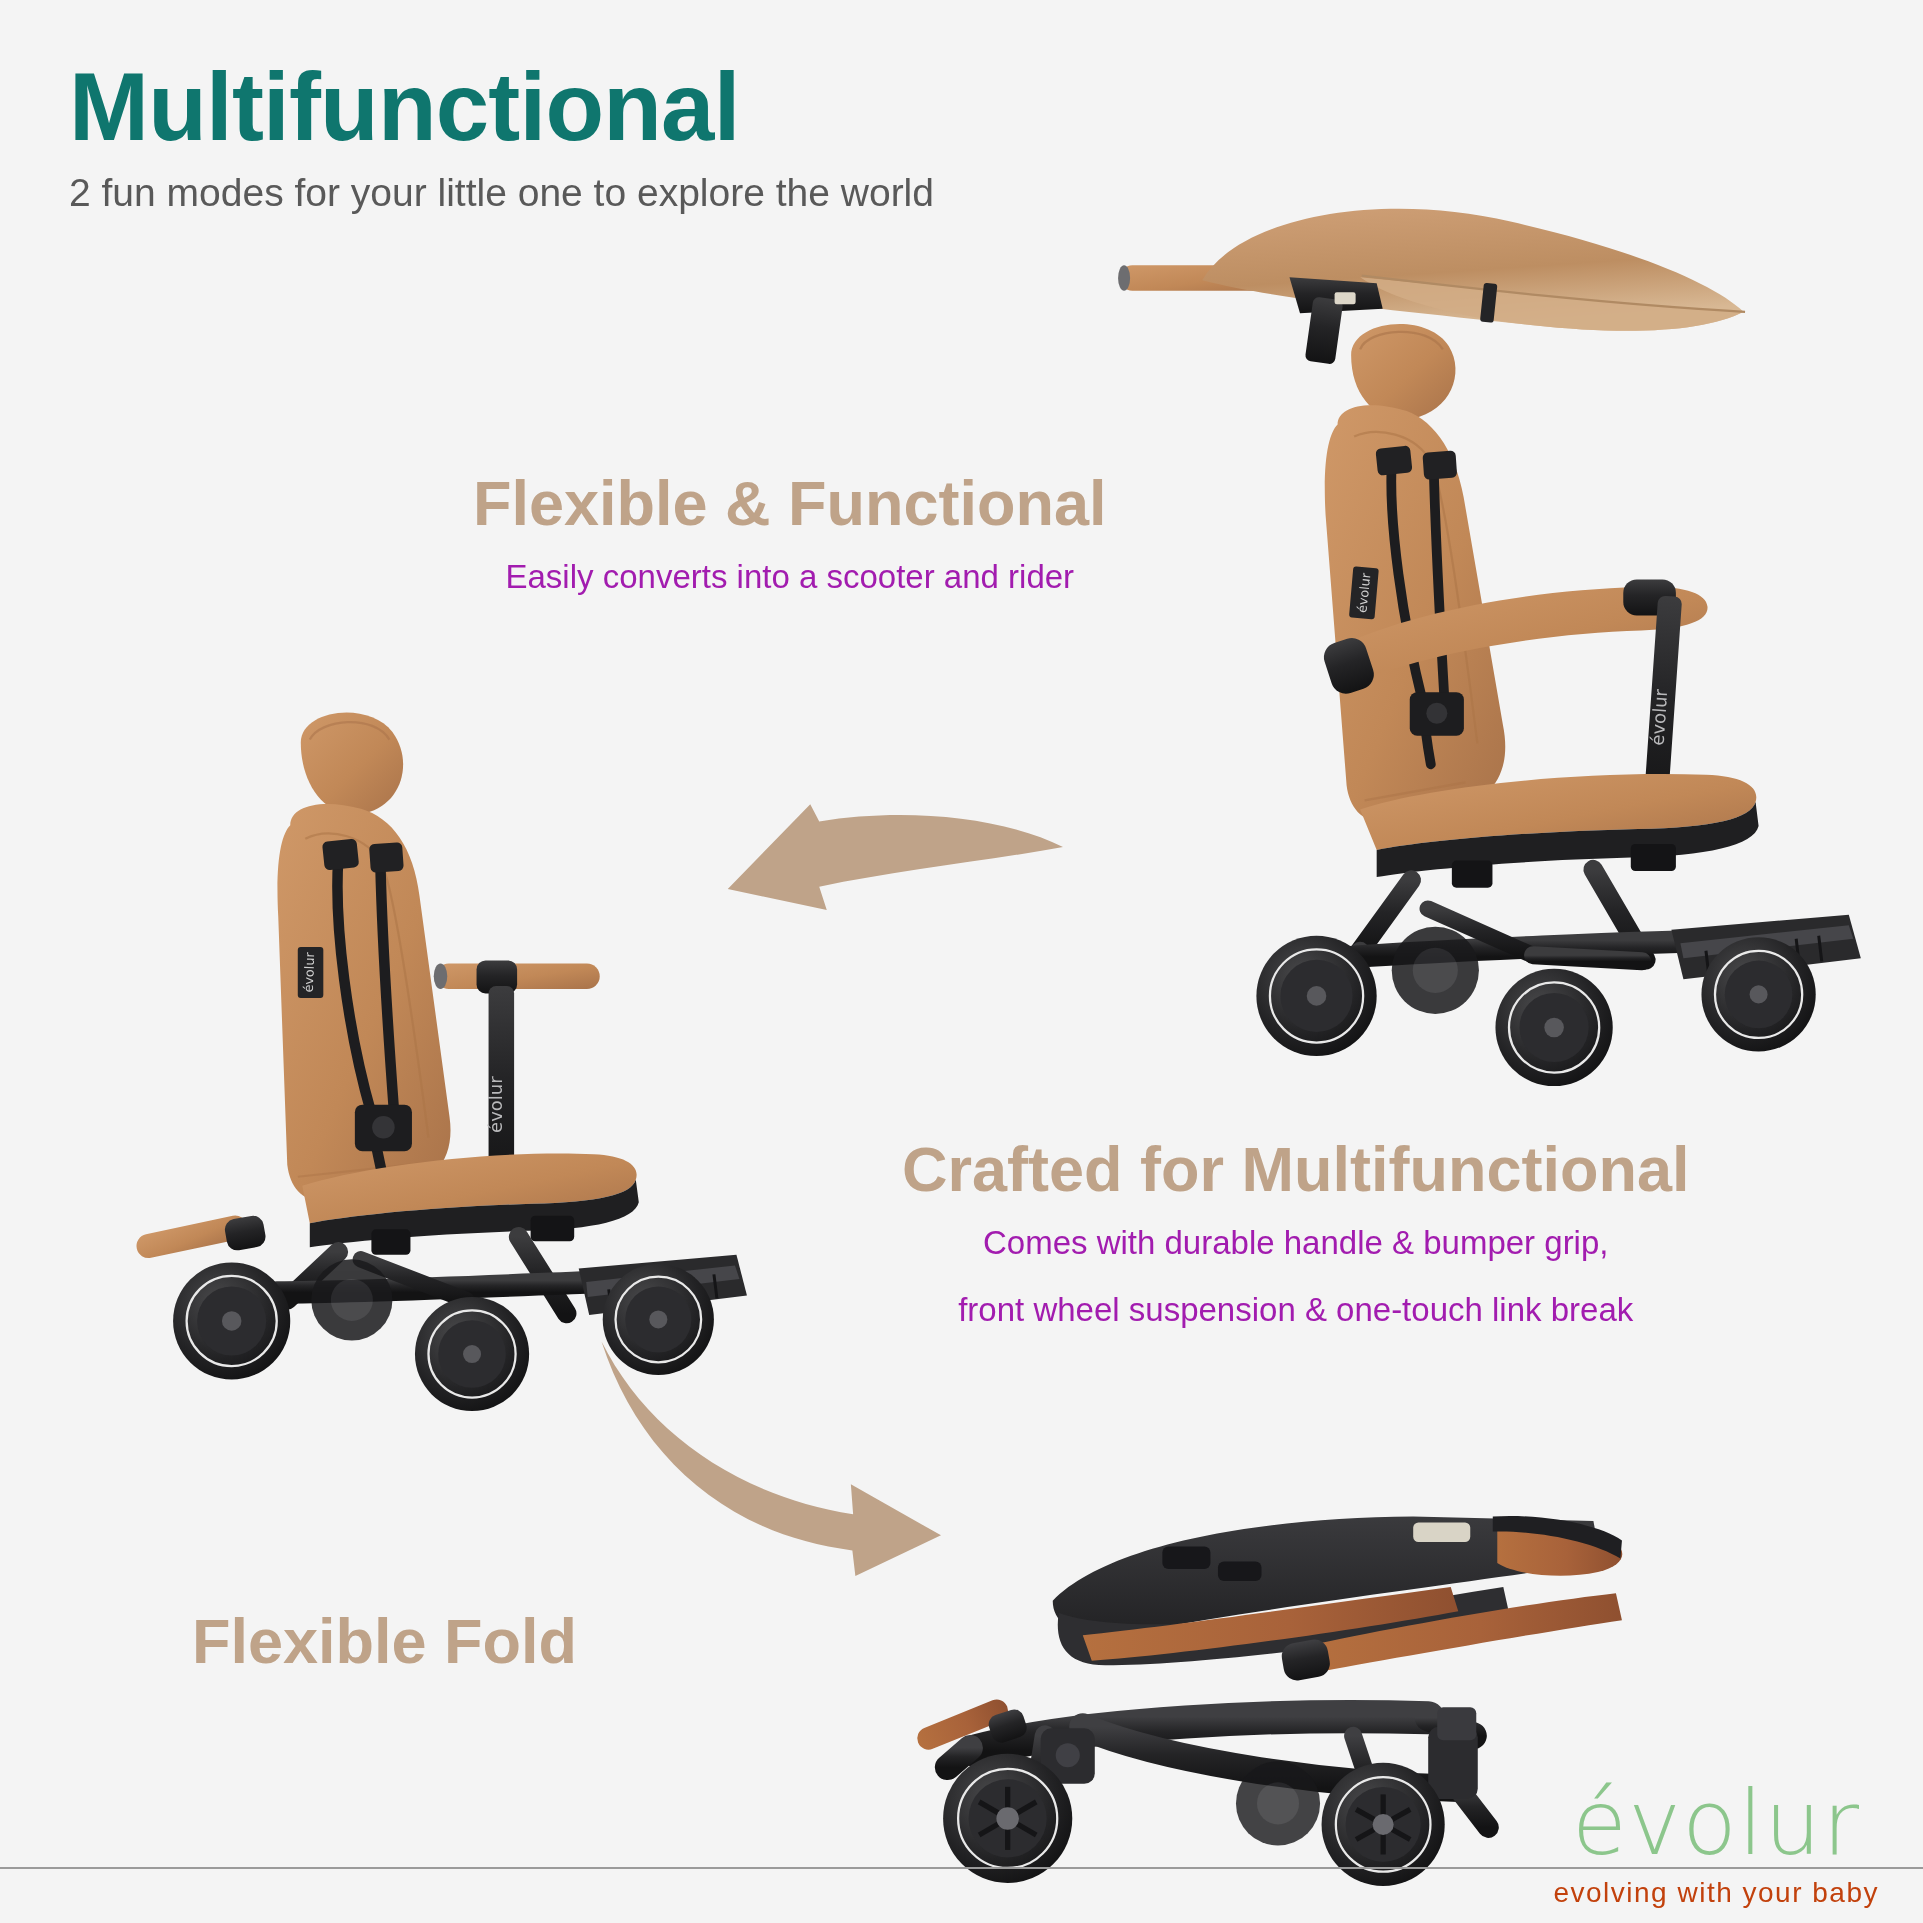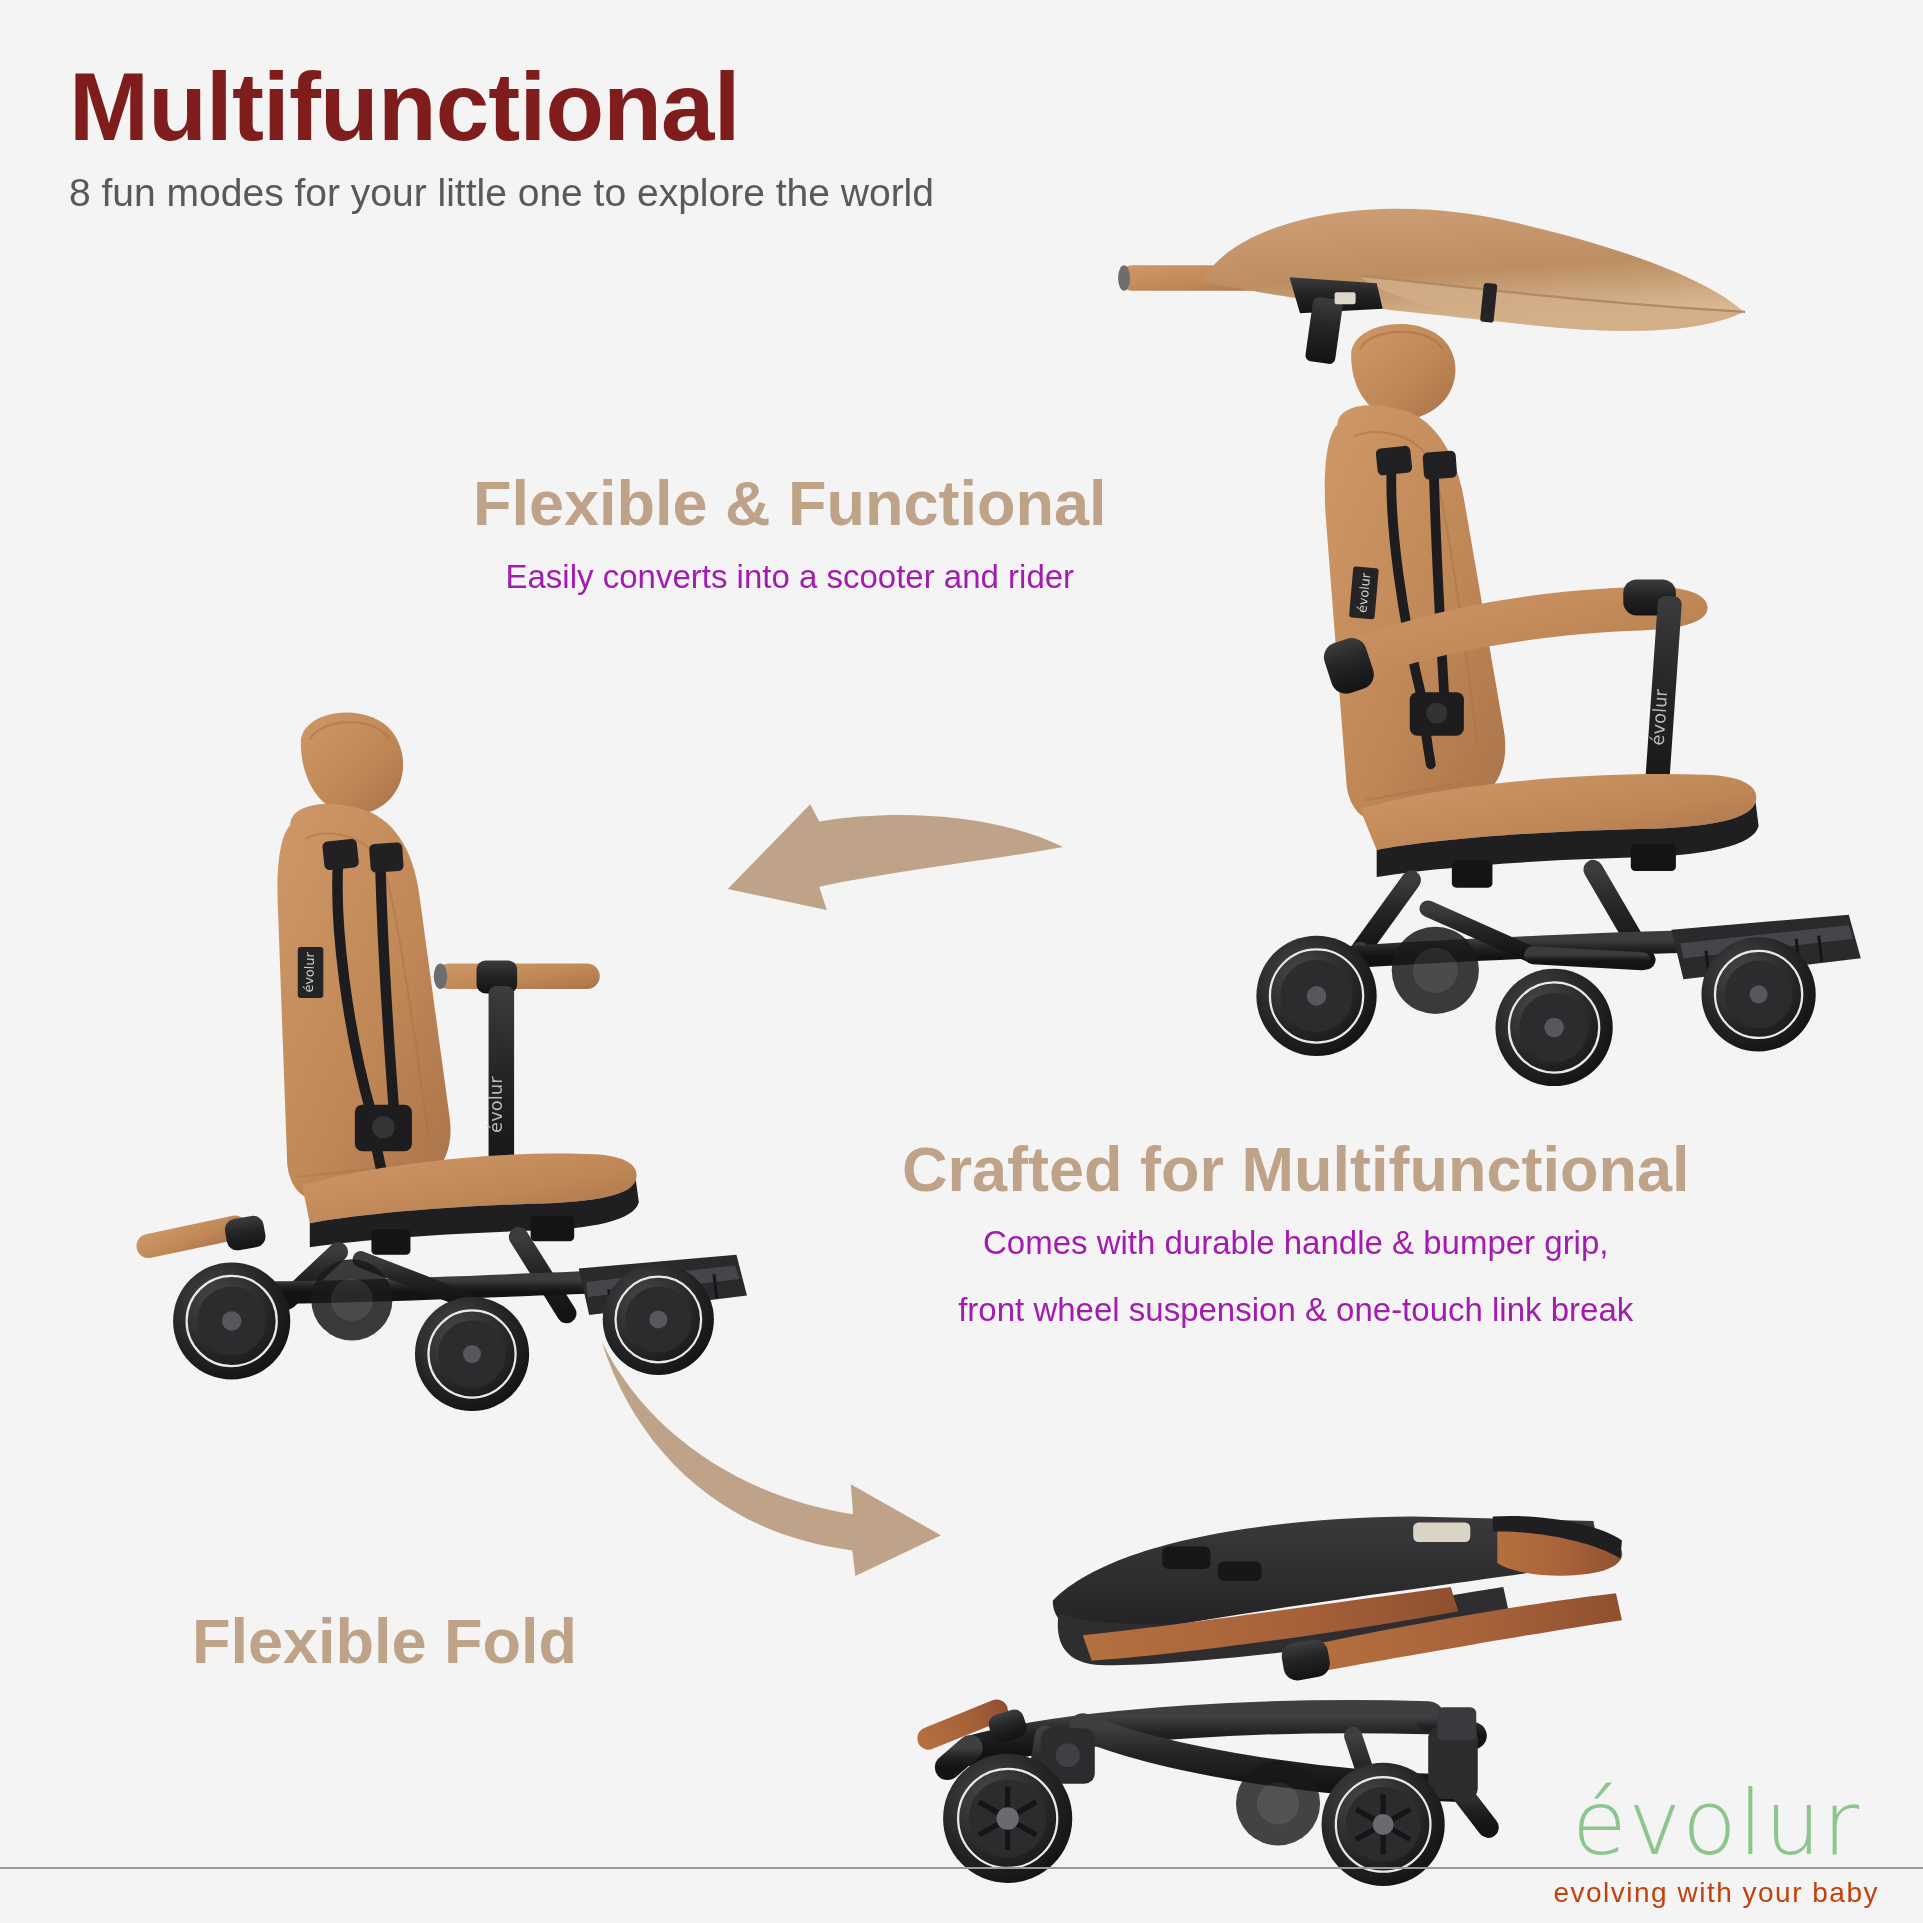--- a/index.html
+++ b/index.html
@@ -8,21 +8,21 @@
     background:#f4f4f4;
     font-family:"Liberation Sans", sans-serif;
     overflow:hidden;
     position:relative;
   }
   .stage{position:absolute;inset:0;}
 
   
   .hdr{position:absolute;}
   .title-main{
-    font-size:96px;font-weight:700;color:#7f1d1d;
+    font-size:96px;font-weight:700;color:#0f766e;
     letter-spacing:-0.8px;line-height:1.0;white-space:nowrap;
   }
   .title-sub{
     font-size:39px;font-weight:400;color:#595959;
     line-height:1.25;white-space:nowrap;margin-top:13.5px;
   }
   .sec-head{
     font-size:63px;font-weight:700;color:#bfa389;
     line-height:1.05;white-space:nowrap;
   }
@@ -62,21 +62,21 @@
   #arrow-two{left:594px;top:1334px;width:353px;height:248px;}
   svg{display:block;width:100%;height:100%;overflow:visible;}
 </style>
 </head>
 <body>
 
 <div class="stage">
 
   <div class="hdr" id="block-multifunctional">
     <div class="title-main">Multifunctional</div>
-    <div class="title-sub">8 fun modes for your little one to explore the world</div>
+    <div class="title-sub">2 fun modes for your little one to explore the world</div>
   </div>
 
   <div class="hdr c-center" id="block-flexible">
     <div class="sec-head">Flexible &amp; Functional</div>
     <div class="sec-body">Easily converts into a scooter and rider</div>
   </div>
 
   <div class="hdr c-center" id="block-maneuver">
     <div class="sec-head">Crafted for Multifunctional</div>
     <div class="sec-body">Comes with durable handle &amp; bumper grip,</div>

